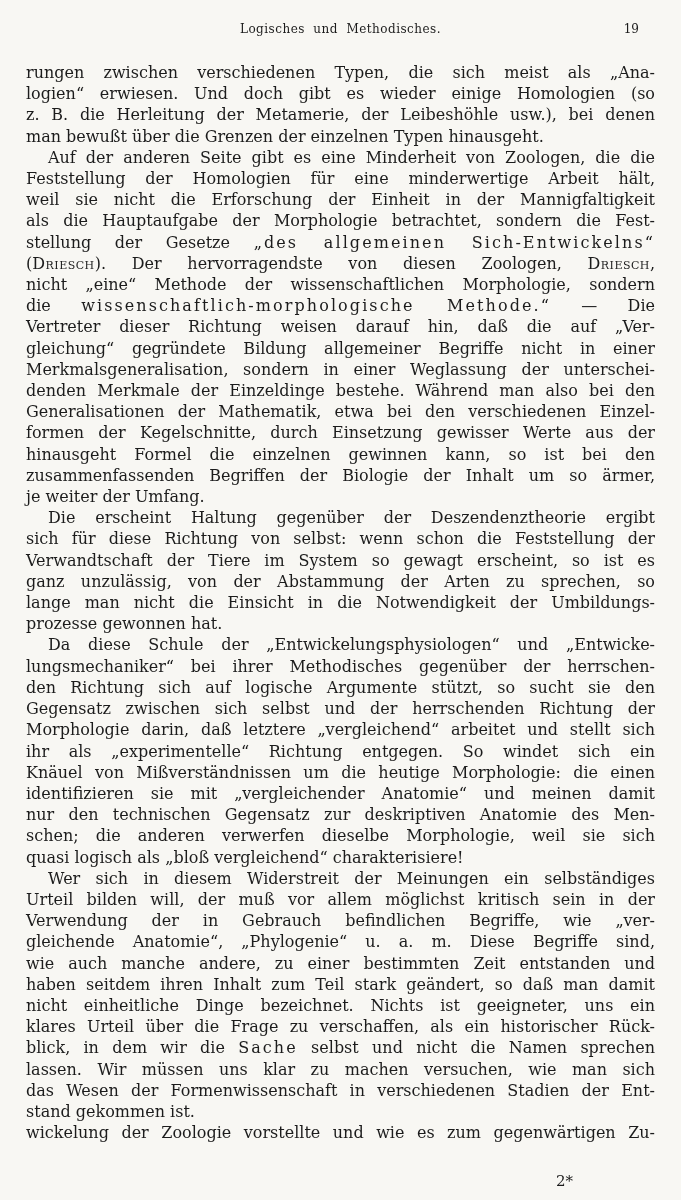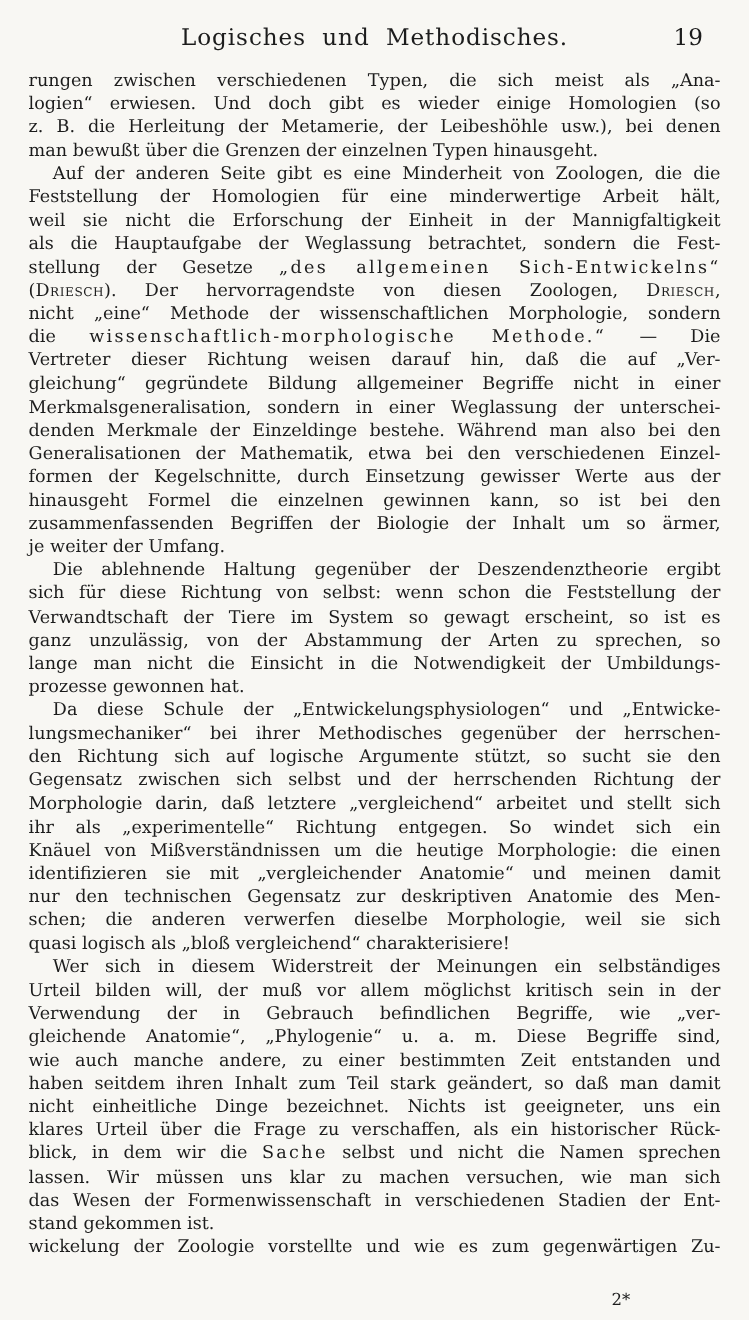--- a/index.html
+++ b/index.html
@@ -18,21 +18,21 @@
   .page {
     padding: 22px 26px 0 26px;
     box-sizing: border-box;
     width: 681px;
     height: 1200px;
     position: relative;
   }
   .page-header {
     position: relative;
     text-align: center;
-    font-size: 21px;
+    font-size: 12px;
     letter-spacing: 0.04em;
     word-spacing: 0.35em;
     height: 22px;
   }
   .page-number {
     position: absolute;
     right: 16px;
     top: 0;
     letter-spacing: 0;
   }
@@ -82,37 +82,37 @@
       <div class="paragraph">
         <div class="line"><span>rungen zwischen verschiedenen Typen, die sich meist als „Ana-</span></div>
         <div class="line"><span>logien“ erwiesen. Und doch gibt es wieder einige Homologien (so</span></div>
         <div class="line"><span>z. B. die Herleitung der Metamerie, der Leibeshöhle usw.), bei denen</span></div>
         <div class="line last"><span>man bewußt über die Grenzen der einzelnen Typen hinausgeht.</span></div>
       </div>
       <div class="paragraph">
         <div class="line indent"><span>Auf der anderen Seite gibt es eine Minderheit von Zoologen, die die</span></div>
         <div class="line"><span>Feststellung der Homologien für eine minderwertige Arbeit hält,</span></div>
         <div class="line"><span>weil sie nicht die Erforschung der Einheit in der Mannigfaltigkeit</span></div>
-        <div class="line"><span>als die Hauptaufgabe der Weglassung betrachtet, sondern die Fest-</span></div>
+        <div class="line"><span>als die Hauptaufgabe der Morphologie betrachtet, sondern die Fest-</span></div>
         <div class="line"><span>stellung der Gesetze </span><span class="sp">„des allgemeinen Sich-Entwickelns“</span></div>
         <div class="line"><span>(</span><span class="sc">Driesch</span><span>). Der hervorragendste von diesen Zoologen, </span><span class="sc">Driesch</span><span>,</span></div>
         <div class="line"><span>nicht „eine“ Methode der wissenschaftlichen Morphologie, sondern</span></div>
         <div class="line"><span>die </span><span class="sp">wissenschaftlich-morphologische Methode.“</span><span> — Die</span></div>
         <div class="line"><span>Vertreter dieser Richtung weisen darauf hin, daß die auf „Ver-</span></div>
         <div class="line"><span>gleichung“ gegründete Bildung allgemeiner Begriffe nicht in einer</span></div>
         <div class="line"><span>Merkmalsgeneralisation, sondern in einer Weglassung der unterschei-</span></div>
         <div class="line"><span>denden Merkmale der Einzeldinge bestehe. Während man also bei den</span></div>
         <div class="line"><span>Generalisationen der Mathematik, etwa bei den verschiedenen Einzel-</span></div>
         <div class="line"><span>formen der Kegelschnitte, durch Einsetzung gewisser Werte aus der</span></div>
         <div class="line"><span>hinausgeht Formel die einzelnen gewinnen kann, so ist bei den</span></div>
         <div class="line"><span>zusammenfassenden Begriffen der Biologie der Inhalt um so ärmer,</span></div>
         <div class="line last"><span>je weiter der Umfang.</span></div>
       </div>
       <div class="paragraph">
-        <div class="line indent"><span>Die ablehnende Haltung gegenüber der Deszendenztheorie ergibt</span></div>
+        <div class="line indent"><span>Die erscheint Haltung gegenüber der Deszendenztheorie ergibt</span></div>
         <div class="line"><span>sich für diese Richtung von selbst: wenn schon die Feststellung der</span></div>
         <div class="line"><span>Verwandtschaft der Tiere im System so gewagt erscheint, so ist es</span></div>
         <div class="line"><span>ganz unzulässig, von der Abstammung der Arten zu sprechen, so</span></div>
         <div class="line"><span>lange man nicht die Einsicht in die Notwendigkeit der Umbildungs-</span></div>
         <div class="line last"><span>prozesse gewonnen hat.</span></div>
       </div>
       <div class="paragraph">
         <div class="line indent"><span>Da diese Schule der „Entwickelungsphysiologen“ und „Entwicke-</span></div>
         <div class="line"><span>lungsmechaniker“ bei ihrer Methodisches gegenüber der herrschen-</span></div>
         <div class="line"><span>den Richtung sich auf logische Argumente stützt, so sucht sie den</span></div>

